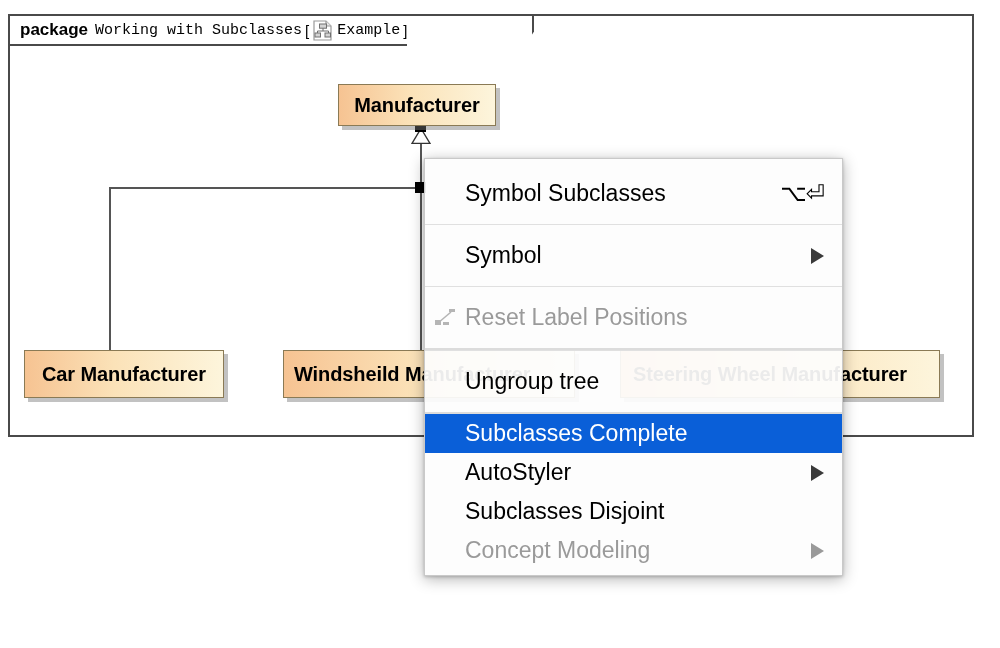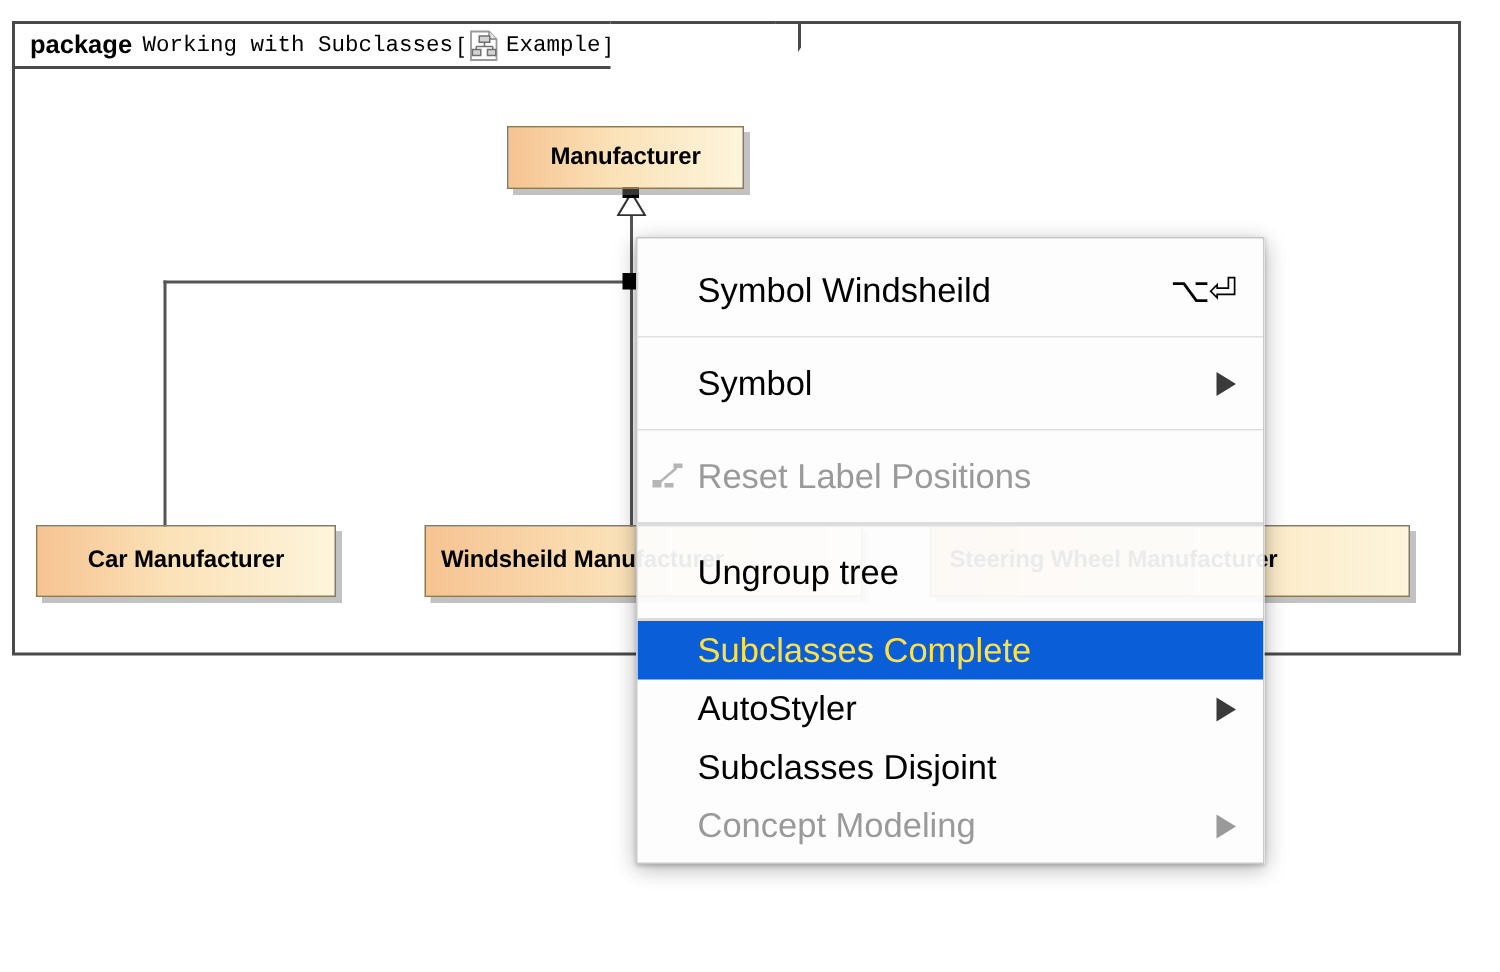--- a/index.html
+++ b/index.html
@@ -86,21 +86,21 @@
     border: 1px solid #8a7a55;
     background: linear-gradient(to right, #f6c392 0%, #fbe2b8 45%, #fdf5dc 100%);
     box-shadow: 4px 4px 0 rgba(120,120,120,0.45);
     display: flex;
     align-items: center;
     justify-content: center;
     overflow: hidden;
   }
   .cbox .cname {
     font-weight: bold;
-    font-size: 16px;
+    font-size: 20px;
     color: #000;
     white-space: nowrap;
     letter-spacing: -0.1px;
   }
   #box-manufacturer { left: 338px; top: 84px;  width: 158px; height: 42px; }
   #box-car          { left: 24px;  top: 350px; width: 200px; height: 48px; }
   #box-windshield   { left: 283px; top: 350px; width: 292px; height: 48px;
                       justify-content: flex-start; padding-left: 10px; }
   #box-steering     { left: 620px; top: 350px; width: 320px; height: 48px;
                       justify-content: flex-start; padding-left: 12px; }
@@ -146,21 +146,21 @@
     padding: 0 18px 0 40px;
     font-size: 23px;
     color: #000;
     white-space: nowrap;
     box-sizing: border-box;
   }
   .mi.compact { height: 39px; }
   .mi.disabled { color: #9a9a9a; }
   .mi.selected {
     background: #0a5fd8;
-    color: #fde047;
+    color: #ffffff;
   }
   .mi .label { flex: 1; }
   .mi .shortcut {
     font-size: 23px;
     color: #000;
     letter-spacing: -1px;
     margin-left: 20px;
   }
   .mi .arrow {
     width: 0; height: 0;
@@ -235,21 +235,21 @@
   </div>
   <div class="cbox" id="box-steering">
     <span class="cname">Steering Wheel Manufacturer</span>
   </div>
 
 </div>
 
 <div id="ctx-menu">
 
   <div class="mi">
-    <span class="label">Symbol Windsheild</span>
+    <span class="label">Symbol Subclasses</span>
     <span class="shortcut">⌥⏎</span>
   </div>
   <div class="sep"></div>
 
   <div class="mi">
     <span class="label">Symbol</span>
     <span class="arrow"></span>
   </div>
   <div class="sep"></div>
 

